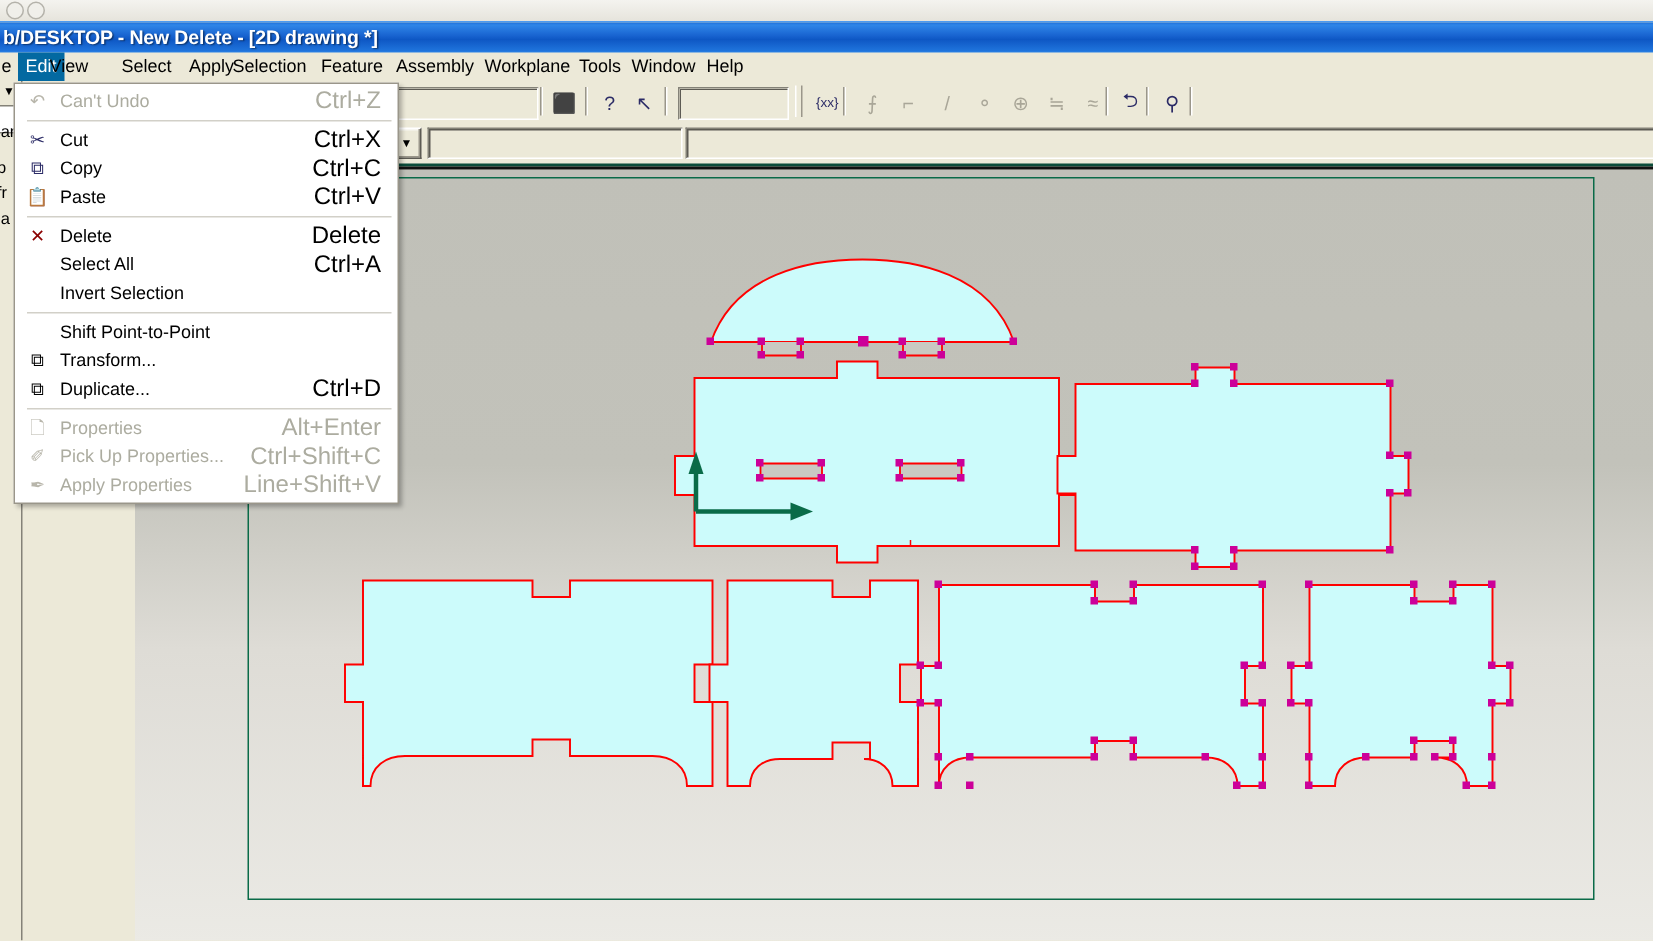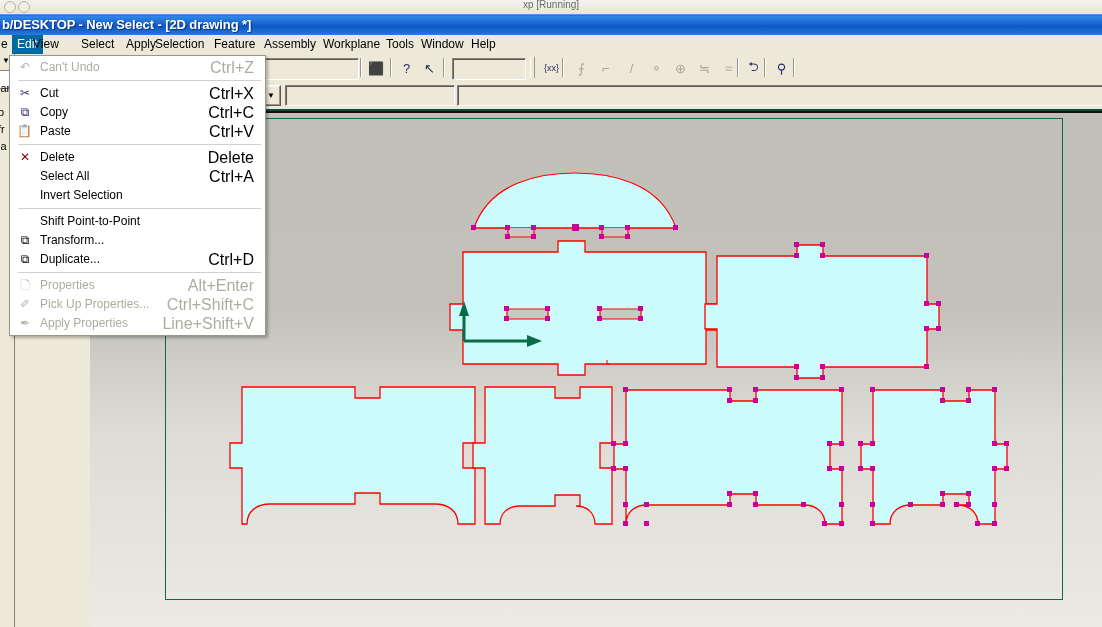--- a/index.html
+++ b/index.html
@@ -211,25 +211,24 @@
   }
 </style>
 </head>
 <body>
 
 <div id="app">
 
   <div class="vm-strip">
     <div class="vm-btn" style="left:4px;"></div>
     <div class="vm-btn" style="left:18px;"></div>
-    <div class="vm-title">xp [Running]</div>
   </div>
 
   <div class="titlebar">
-    <div class="ttl">b/DESKTOP - New Select - [2D drawing *]</div>
+    <div class="ttl">b/DESKTOP - New Delete - [2D drawing *]</div>
   </div>
 
   <div class="menubar" id="menubar">
       <div class="menu-item" style="left: -4px;">e</div>
       <div class="menu-item active" style="left: 12px;">Edit</div>
       <div class="menu-item" style="left: 28px;">View</div>
       <div class="menu-item" style="left: 76px;">Select</div>
       <div class="menu-item" style="left: 121px;">Apply</div>
       <div class="menu-item" style="left: 150px;">Selection</div>
       <div class="menu-item" style="left: 209px;">Feature</div>

